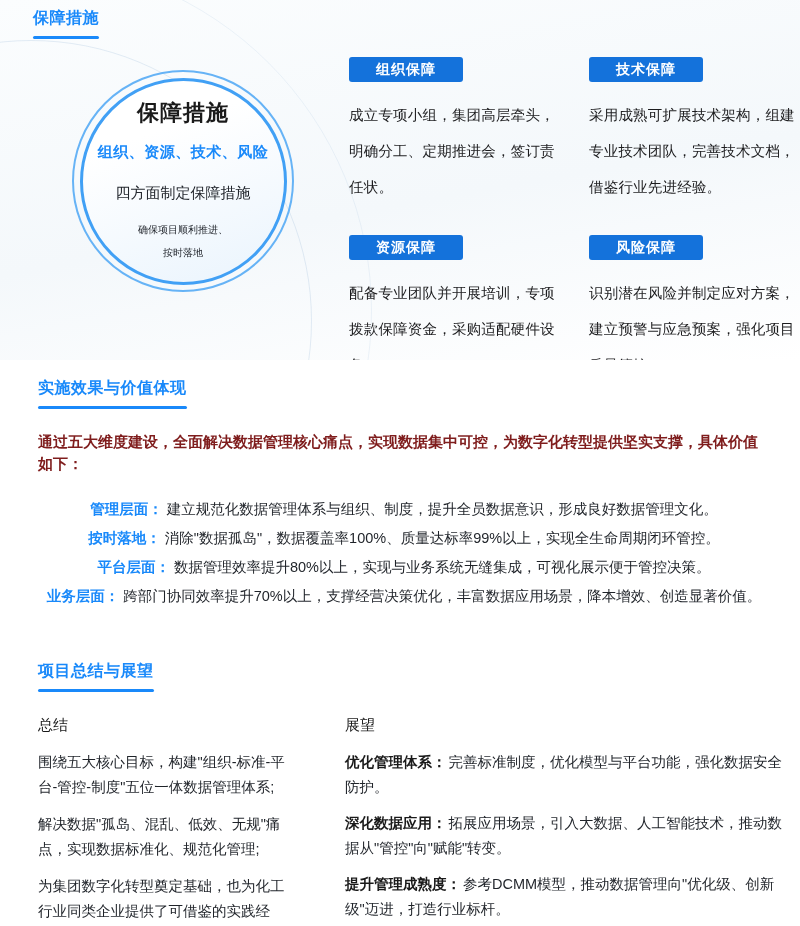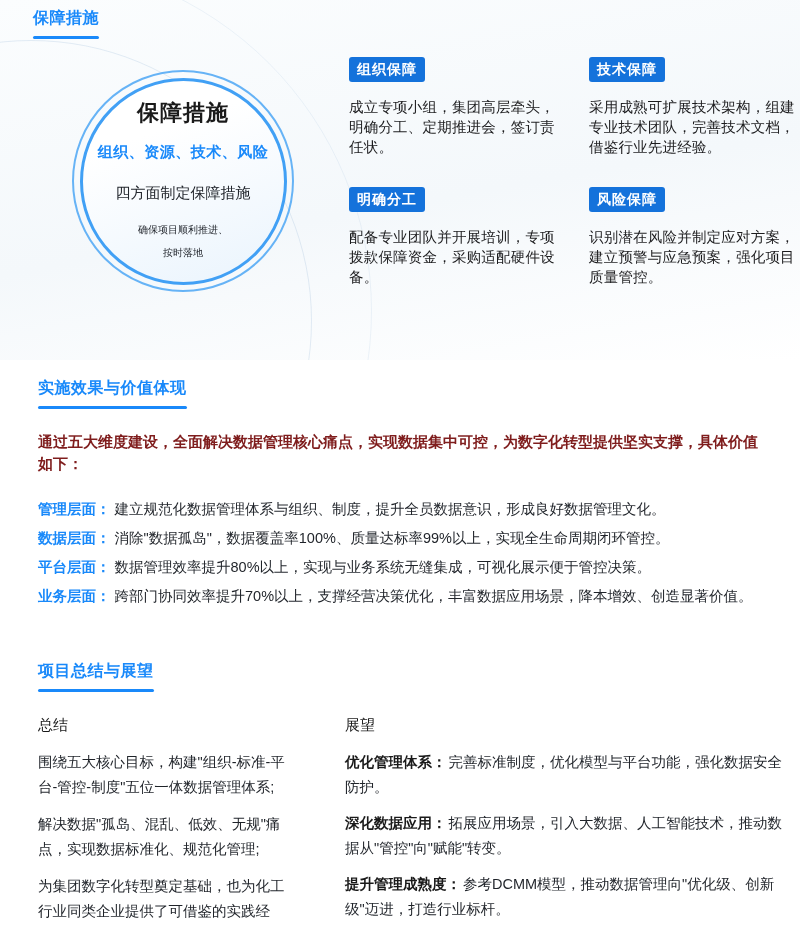--- a/index.html
+++ b/index.html
@@ -90,45 +90,45 @@
     grid-template-columns: 240px 215px;
     row-gap: 30px;
     z-index: 2;
   }
   .badge {
     display: inline-block;
     background: #1472db;
     color: #ffffff;
     font-size: 14px;
     font-weight: 700;
-    padding: 4px 8px;
+    padding: 4px 27px;
     border-radius: 3px;
     letter-spacing: 1px;
     line-height: 17px;
   }
   .card p {
     margin: 15px 0 0;
     width: 210px;
     font-size: 14.5px;
-    line-height: 20px;
+    line-height: 36px;
     color: #1c1c1e;
     letter-spacing: 0.2px;
   }
 
   
   .results { padding: 18px 30px 0 38px; }
   .results .underline { }
   .results .intro {
     margin: 22px 0 0;
     font-size: 15px;
     font-weight: 700;
     color: #7f1d1d;
     line-height: 22px;
   }
-  .points { margin-top: 22px; }
+  .points { margin-top: 22px; text-align: center; }
   .point {
     font-size: 14.5px;
     line-height: 25px;
     margin-bottom: 4px;
     color: #1f2329;
   }
   .point .lbl { color: #1989fa; font-weight: 700; margin-right: 4px; }
 
   
   .summary { padding: 48px 0 0 38px; }
@@ -181,21 +181,21 @@
     <div class="cards">
       <div class="card">
         <span class="badge">组织保障</span>
         <p>成立专项小组，集团高层牵头，明确分工、定期推进会，签订责任状。</p>
       </div>
       <div class="card">
         <span class="badge">技术保障</span>
         <p>采用成熟可扩展技术架构，组建专业技术团队，完善技术文档，借鉴行业先进经验。</p>
       </div>
       <div class="card">
-        <span class="badge">明确分工</span>
+        <span class="badge">资源保障</span>
         <p>配备专业团队并开展培训，专项拨款保障资金，采购适配硬件设备。</p>
       </div>
       <div class="card">
         <span class="badge">风险保障</span>
         <p>识别潜在风险并制定应对方案，建立预警与应急预案，强化项目质量管控。</p>
       </div>
     </div>
   </section>
 
   <section class="results">
@@ -203,21 +203,21 @@
       <h2>实施效果与价值体现</h2>
       <div class="underline"></div>
     </div>
     <p class="intro">通过五大维度建设，全面解决数据管理核心痛点，实现数据集中可控，为数字化转型提供坚实支撑，具体价值如下：</p>
 
     <div class="points">
       <div class="point">
         <span class="lbl">管理层面：</span><span>建立规范化数据管理体系与组织、制度，提升全员数据意识，形成良好数据管理文化。</span>
       </div>
       <div class="point">
-        <span class="lbl">数据层面：</span><span>消除"数据孤岛"，数据覆盖率100%、质量达标率99%以上，实现全生命周期闭环管控。</span>
+        <span class="lbl">按时落地：</span><span>消除"数据孤岛"，数据覆盖率100%、质量达标率99%以上，实现全生命周期闭环管控。</span>
       </div>
       <div class="point">
         <span class="lbl">平台层面：</span><span>数据管理效率提升80%以上，实现与业务系统无缝集成，可视化展示便于管控决策。</span>
       </div>
       <div class="point">
         <span class="lbl">业务层面：</span><span>跨部门协同效率提升70%以上，支撑经营决策优化，丰富数据应用场景，降本增效、创造显著价值。</span>
       </div>
     </div>
   </section>
 

